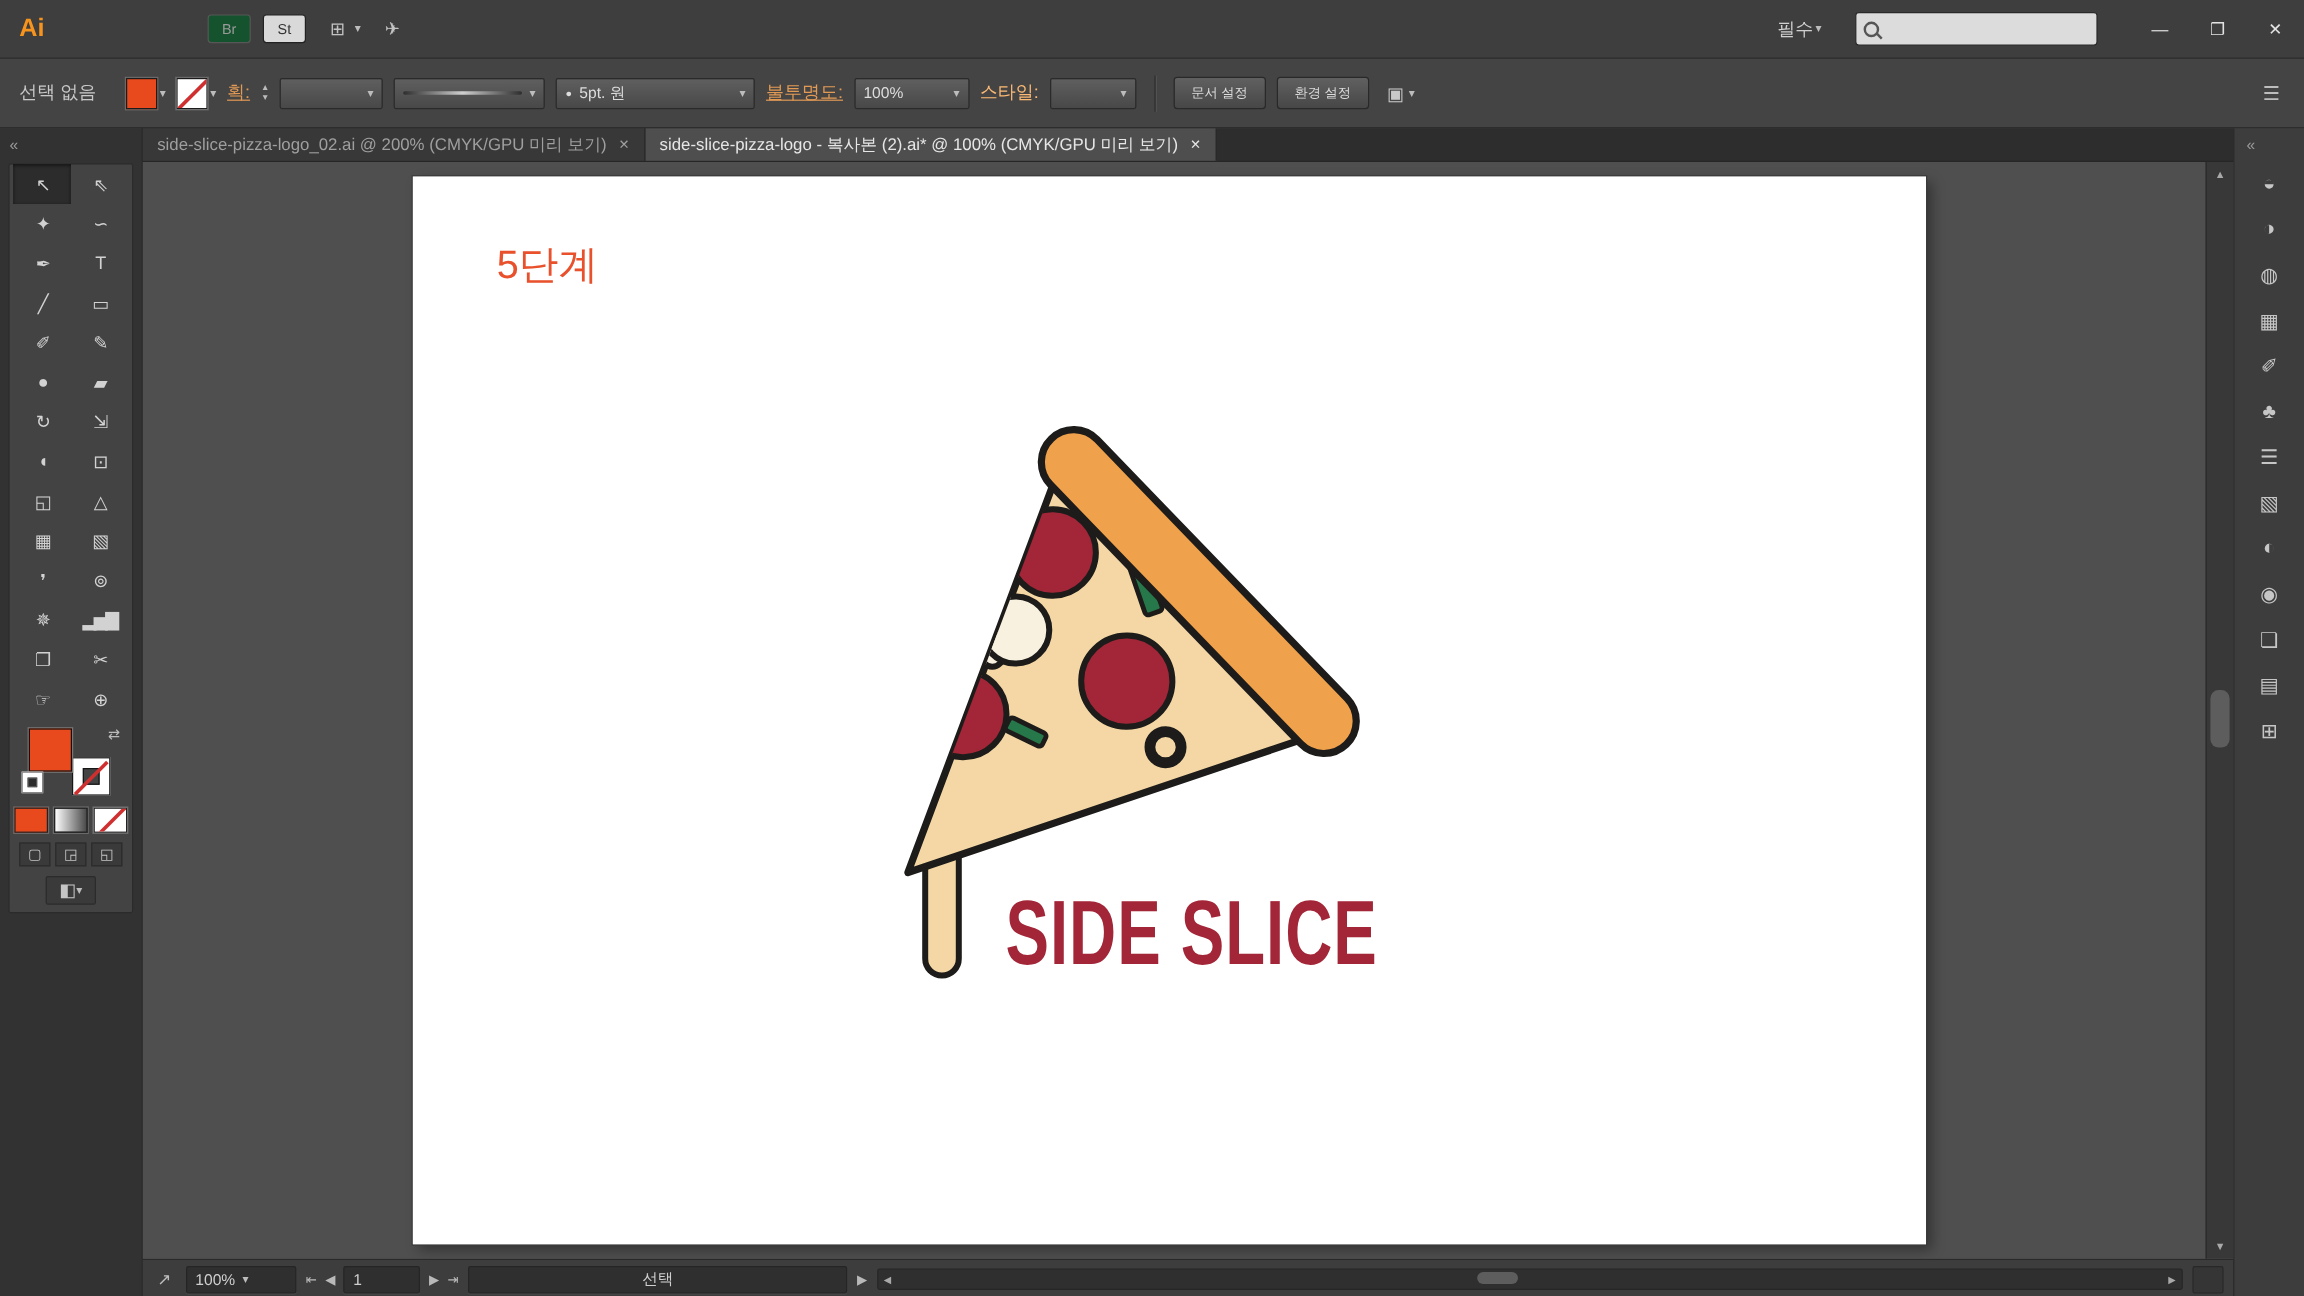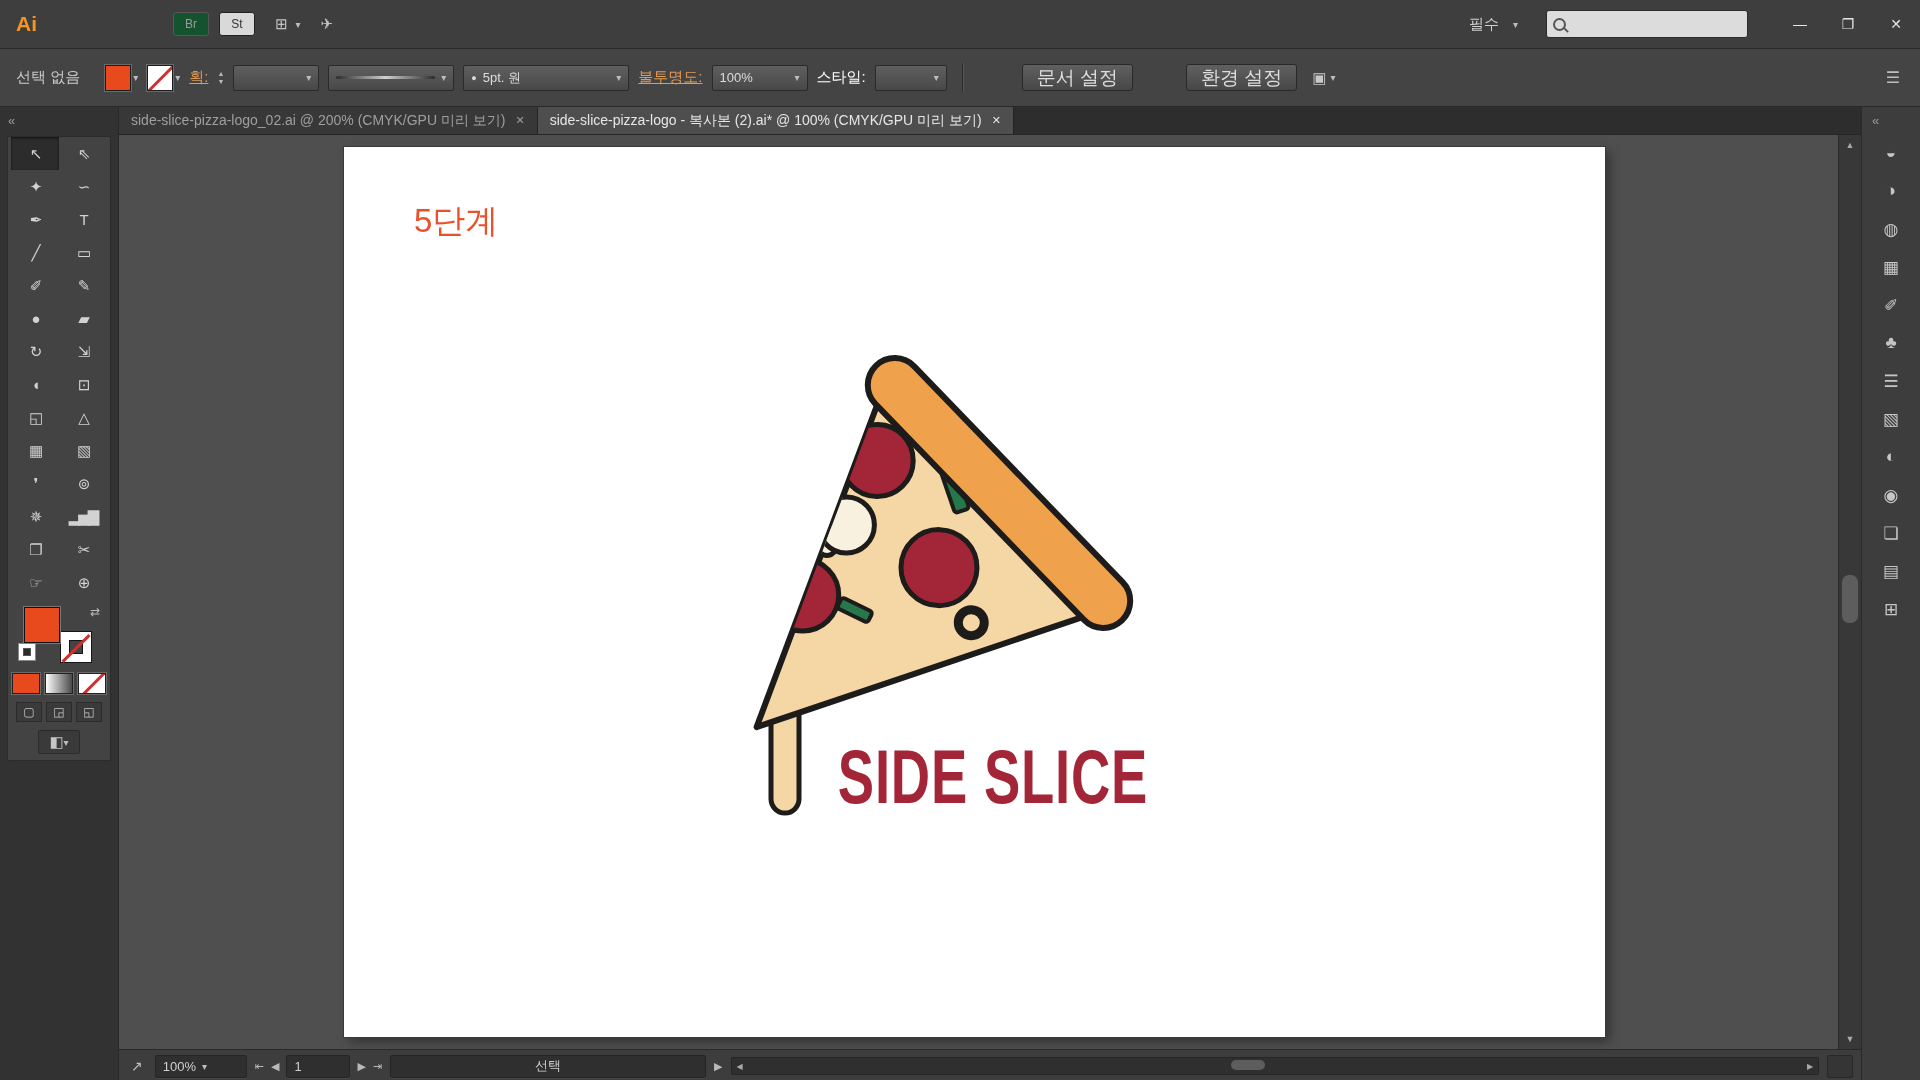--- a/index.html
+++ b/index.html
@@ -12,21 +12,21 @@
            border-bottom:1px solid #292929;padding:0 10px;gap:2px;}
   .ai-logo{font-weight:bold;font-size:21px;margin:0 14px 0 6px;letter-spacing:0;}
   .menus{display:flex;align-items:center;}
   .menu-item{padding:6px 13px;color:#d4d4d4;cursor:default;border-radius:2px;}
   .mb-cluster{display:flex;align-items:center;gap:10px;margin-left:120px;}
   .sq-btn{min-width:26px;height:22px;display:flex;align-items:center;justify-content:center;
           border:1px solid #575757;border-radius:3px;font-size:12px;color:#9a9a9a;padding:0 4px;background:#14532d;}
   .sq-btn.bright{background:#d9d9d9;color:#333;border-color:#222;font-weight:normal;}
   .mb-icon{font-size:15px;color:#c2c2c2;padding:2px 4px;}
   .flex-sp{flex:1;}
-  .workspace{display:flex;align-items:center;gap:14px;margin-right:26px;color:#d0d0d0;}
+  .workspace{display:flex;align-items:center;gap:2px;margin-right:26px;color:#d0d0d0;}
   .searchbox{width:188px;height:26px;background:#dcdcdc;border:1px solid #2a2a2a;border-radius:3px;
              display:flex;align-items:center;padding:0 6px;gap:6px;margin-right:26px;}
   .lens{width:9px;height:9px;border:2px solid #555;border-radius:50%;position:relative;flex:none;}
   .lens::after{content:"";position:absolute;width:6px;height:2px;background:#555;
                transform:rotate(45deg);right:-5px;bottom:-2px;}
   .searchbox input{flex:1;border:none;background:transparent;outline:none;font-size:13px;color:#333;
                    font-family:"Liberation Sans",sans-serif;}
   .win-controls{display:flex;align-items:stretch;height:48px;margin-right:-10px;}
   .win-btn{width:48px;display:flex;align-items:center;justify-content:center;font-size:14px;color:#e3e3e3;}
 
@@ -34,31 +34,31 @@
   .controlbar{height:57px;display:flex;align-items:center;background:#444;
               border-bottom:1px solid #292929;padding:0 16px;gap:9px;}
   .cb-status{margin-right:16px;color:#c9c9c9;}
   .swatch-group{display:flex;align-items:center;gap:2px;}
   .swatch{width:24px;height:24px;border:1px solid #1c1c1c;box-shadow:0 0 0 1px #6a6a6a;display:inline-block;position:relative;background:#fff;}
   .slashed{background:#fff;overflow:hidden;}
   .slashed::after{content:"";position:absolute;left:-6px;right:-6px;top:50%;height:3px;
                   background:#cf2f2f;transform:rotate(-45deg);}
   .dd-arrow{font-size:10px;color:#bdbdbd;}
   .link-label{text-decoration:underline;cursor:default;}
-  .plain-label{color:#ffffff;}
+  .plain-label{color:#fdba74;}
   .stepper{display:flex;flex-direction:column;justify-content:center;gap:1px;}
   .stepper span{font-size:7px;line-height:7px;color:#bbb;}
   .dd{height:24px;background:linear-gradient(#5f5f5f,#484848);border:1px solid #2a2a2a;border-radius:2px;
       display:flex;align-items:center;gap:6px;padding:0 7px;font-size:13px;color:#ddd;}
   .dd .dd-arrow{margin-left:auto;}
   .w56{width:56px;} .w70{width:70px;} .w80{width:80px;} .w110{width:110px;} .w150{width:150px;}
   .profile-line{flex:1;height:3px;background:linear-gradient(90deg,#2d2d2d,#cfcfcf,#2d2d2d);border-radius:2px;}
   .vsep{width:1px;height:30px;background:#2d2d2d;box-shadow:1px 0 0 #555;margin:0 6px;}
   .btn{height:27px;background:linear-gradient(#606060,#474747);border:1px solid #292929;border-radius:3px;
-       color:#ddd;font-size:19px;padding:0 14px;font-family:"Liberation Sans",sans-serif;margin-left:44px;}
+       color:#ddd;font-size:11px;padding:0 14px;font-family:"Liberation Sans",sans-serif;}
   .icon-btn{display:flex;align-items:center;gap:4px;color:#c9c9c9;padding:0 6px;}
   .menu-icon{font-size:16px;color:#bdbdbd;margin-right:4px;}
 
   
   .main-row{display:flex;height:975px;}
 
   
   .left-dock{width:118px;background:#323232;border-right:1px solid #282828;display:flex;flex-direction:column;}
   .dock-header{height:27px;display:flex;align-items:center;padding:0 8px;color:#9a9a9a;font-size:13px;}
   .tools-panel{margin:2px 7px;background:#434343;border:1px solid #2b2b2b;border-radius:2px;

